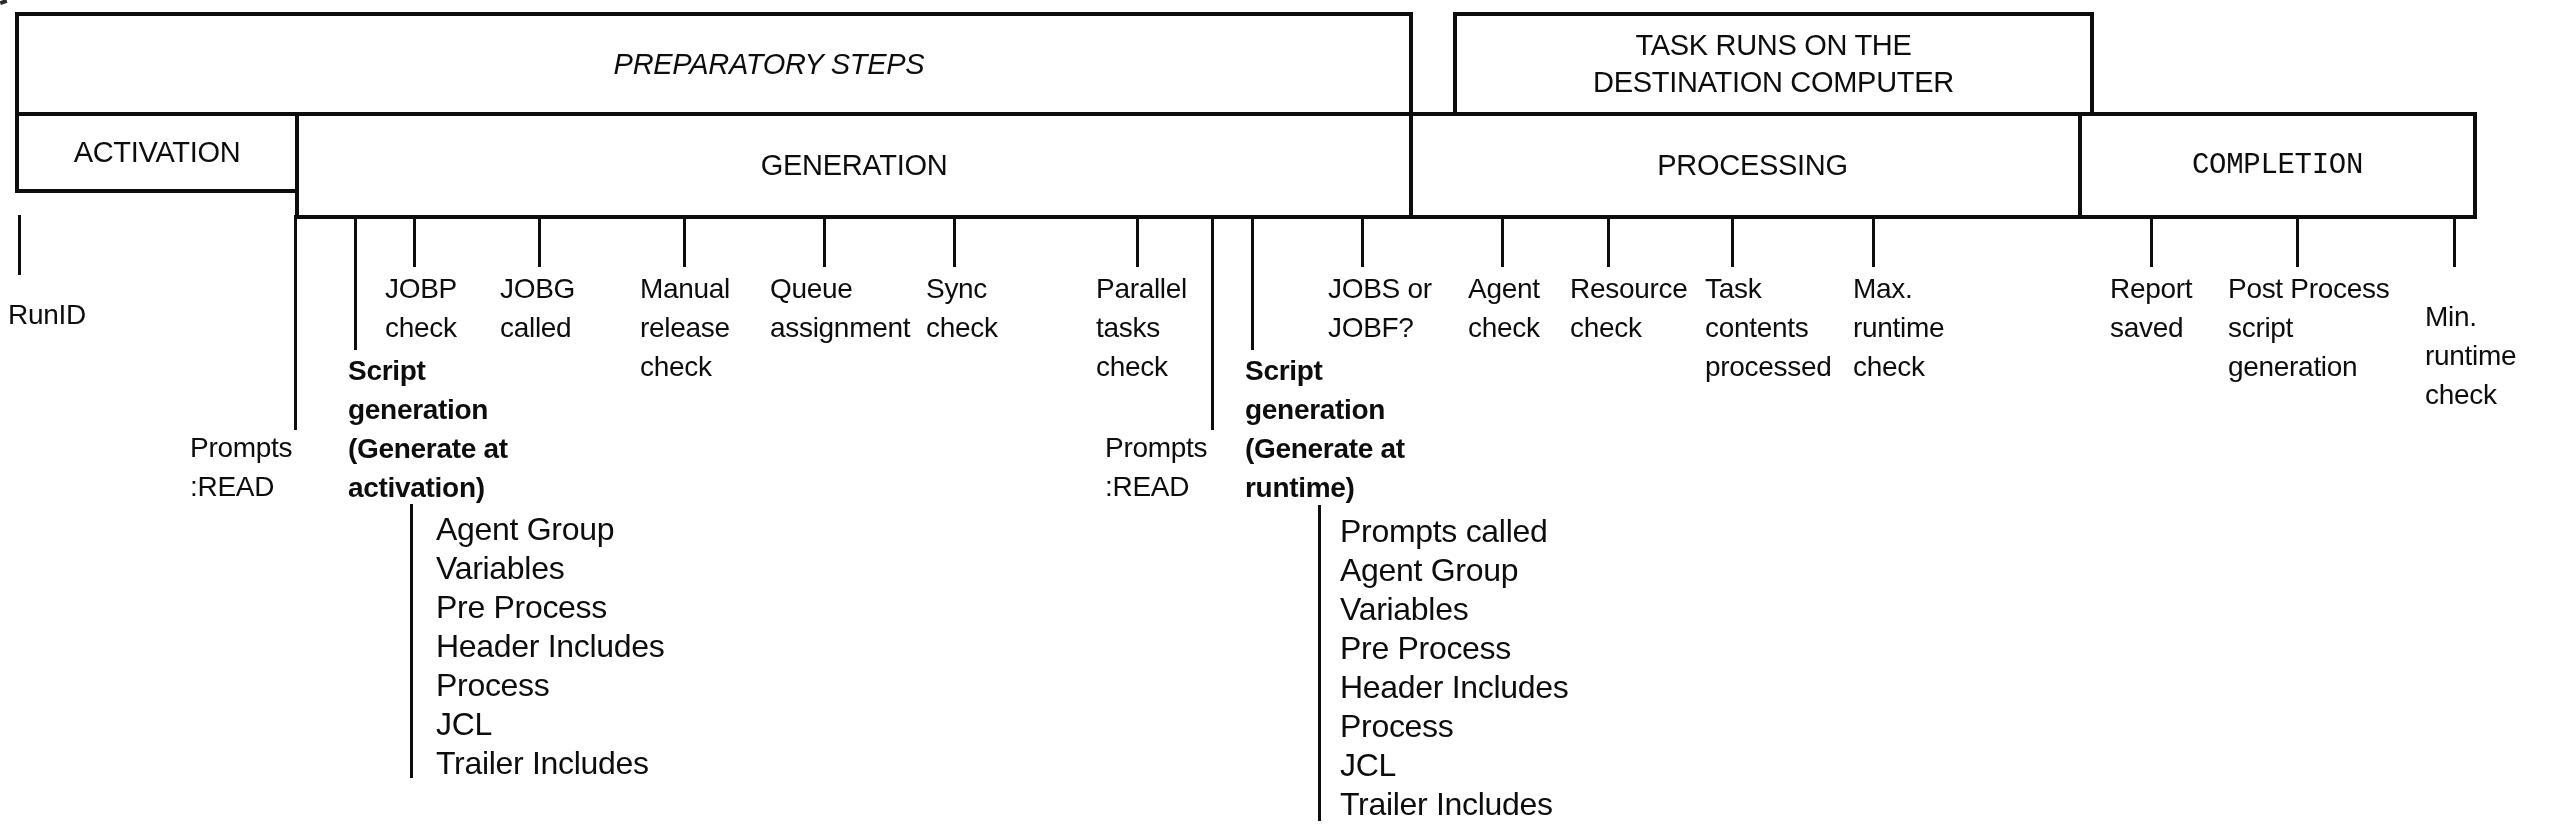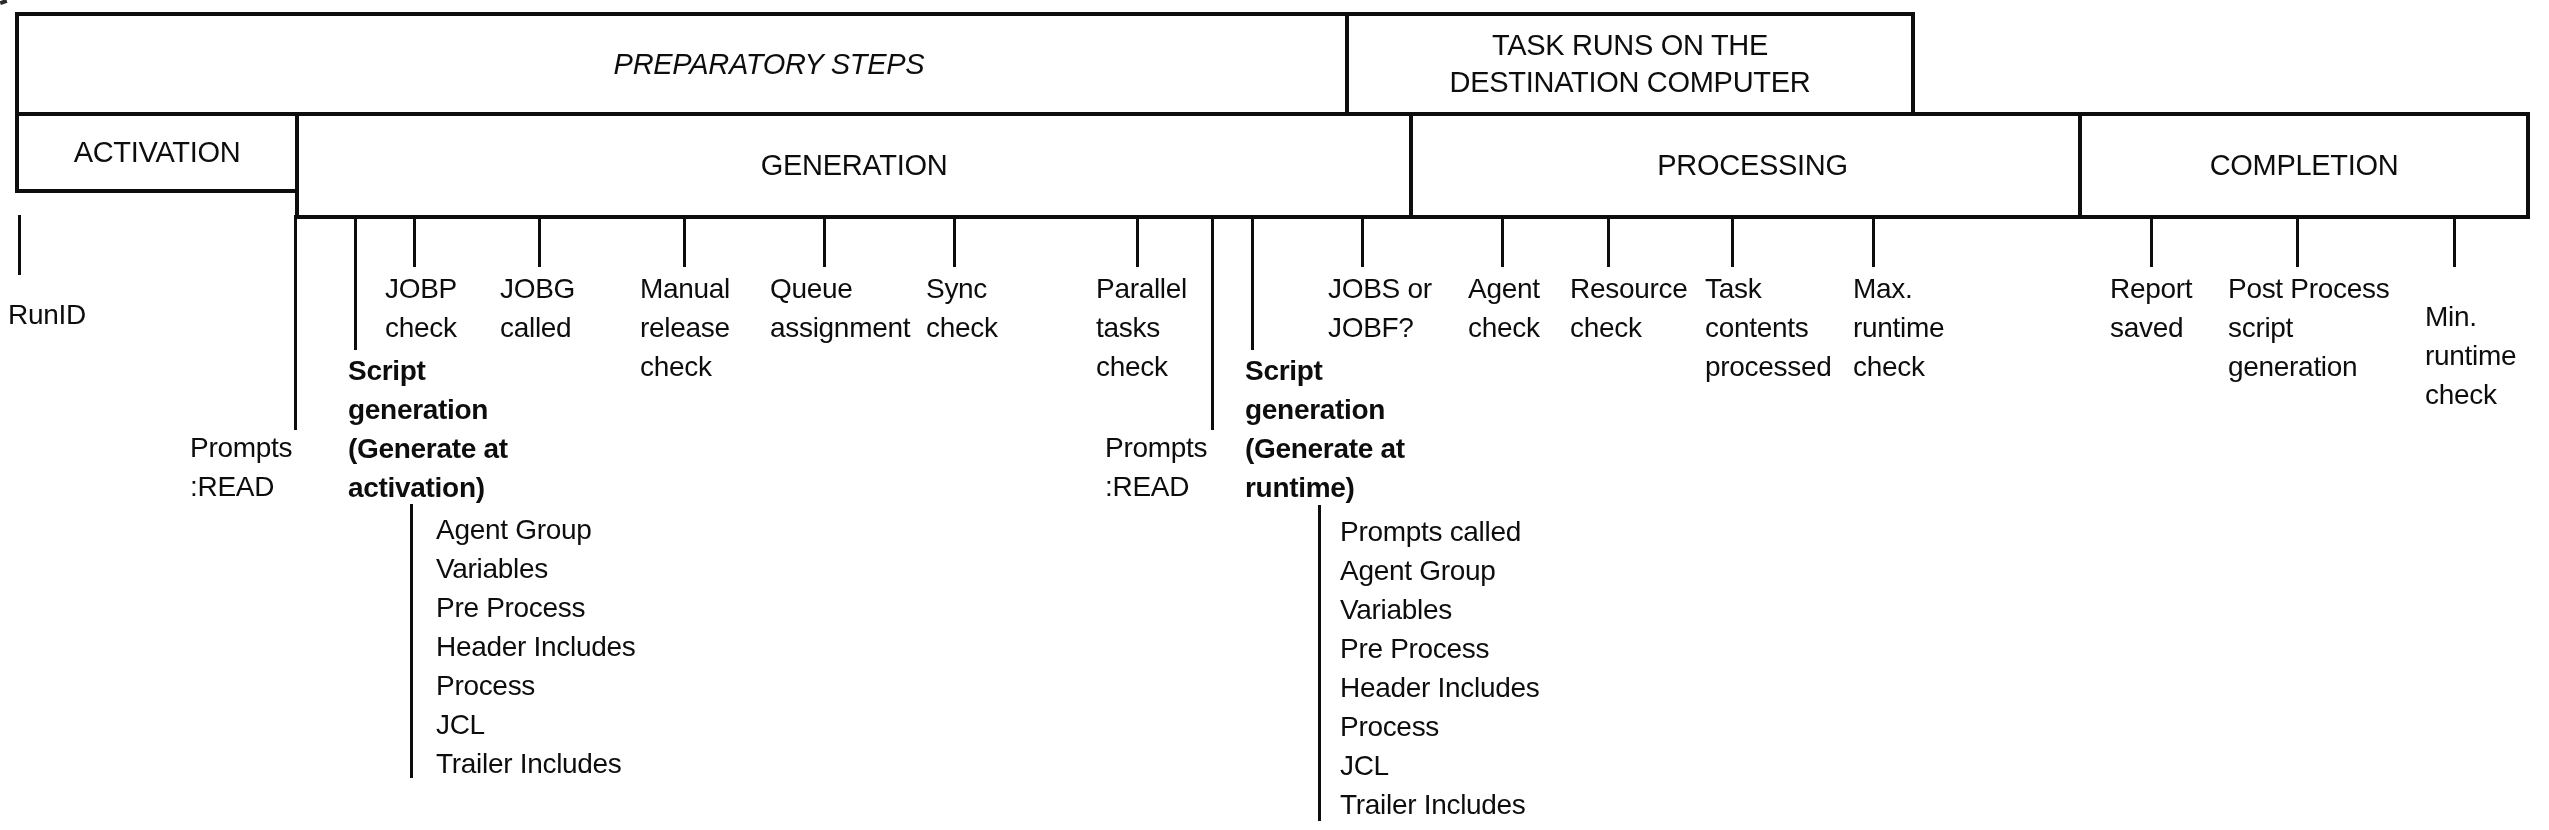--- a/index.html
+++ b/index.html
@@ -10,50 +10,50 @@
   }
   .box{
     position:absolute;box-sizing:border-box;border:4px solid #0d0d0d;background:#fff;
     display:flex;align-items:center;justify-content:center;text-align:center;
   }
   .hdr{font-size:29px;line-height:37px;white-space:pre-line;}
   .tick{position:absolute;width:3px;background:#0d0d0d;}
   .vbar{position:absolute;width:3px;background:#0d0d0d;}
   .lbl{position:absolute;font-size:28px;line-height:39px;white-space:pre-line;}
   .lbl.bold{font-weight:bold;}
-  .sublist{position:absolute;font-size:28px;line-height:39px;}
+  .sublist{position:absolute;font-size:32px;line-height:39px;}
   .sublist span{display:block;}
   .shift-right{transform:translateX(55px);font-style:italic;}
   .artifact{position:absolute;background:#2a2a2a;}
 </style>
 </head>
 <body>
 
 <div class="canvas">
 
   <div class="artifact" style="left:0;top:3;width:7px;height:4px;transform:rotate(-20deg);"></div>
 
   <div class="box" style="left:15px;top:12px;width:1398px;height:104px;">
     <div class="hdr shift-right">PREPARATORY STEPS</div>
   </div>
-  <div class="box" style="left:1345px;top:12px;width:570px;height:104px;">
+  <div class="box" style="left:1453px;top:12px;width:641px;height:104px;">
     <div class="hdr">TASK RUNS ON THE
 DESTINATION COMPUTER</div>
   </div>
 
   <div class="box" style="left:15px;top:112px;width:284px;height:81px;">
     <div class="hdr">ACTIVATION</div>
   </div>
   <div class="box" style="left:295px;top:112px;width:1118px;height:107px;">
     <div class="hdr">GENERATION</div>
   </div>
   <div class="box" style="left:1409px;top:112px;width:673px;height:107px;padding-left:14px;">
     <div class="hdr">PROCESSING</div>
   </div>
-  <div class="box" style="left:2078px;top:112px;width:452px;height:107px;">
+  <div class="box" style="left:2078px;top:112px;width:399px;height:107px;font-family:Liberation Mono, monospace;">
     <div class="hdr">COMPLETION</div>
   </div>
 
   <div class="tick" style="left:18px;top:215px;height:60px;"></div>
   <div class="tick" style="left:294px;top:215px;height:215px;"></div>
   <div class="tick" style="left:354px;top:215px;height:135px;"></div>
   <div class="tick" style="left:413px;top:215px;height:52px;"></div>
   <div class="tick" style="left:538px;top:215px;height:52px;"></div>
   <div class="tick" style="left:683px;top:215px;height:52px;"></div>
   <div class="tick" style="left:823px;top:215px;height:52px;"></div>

